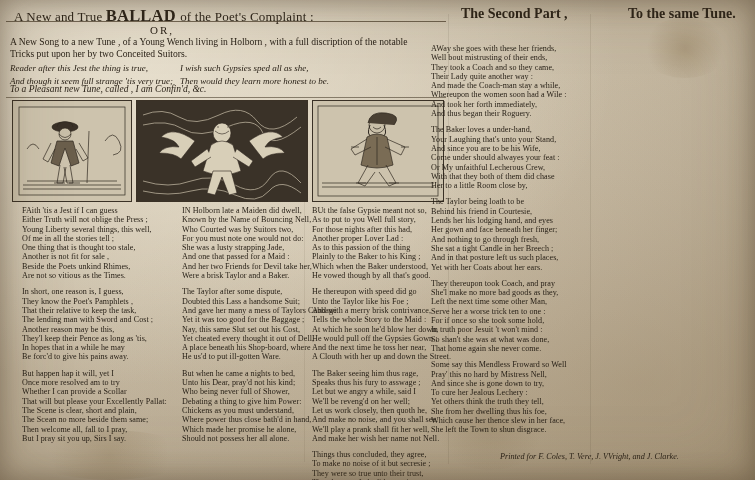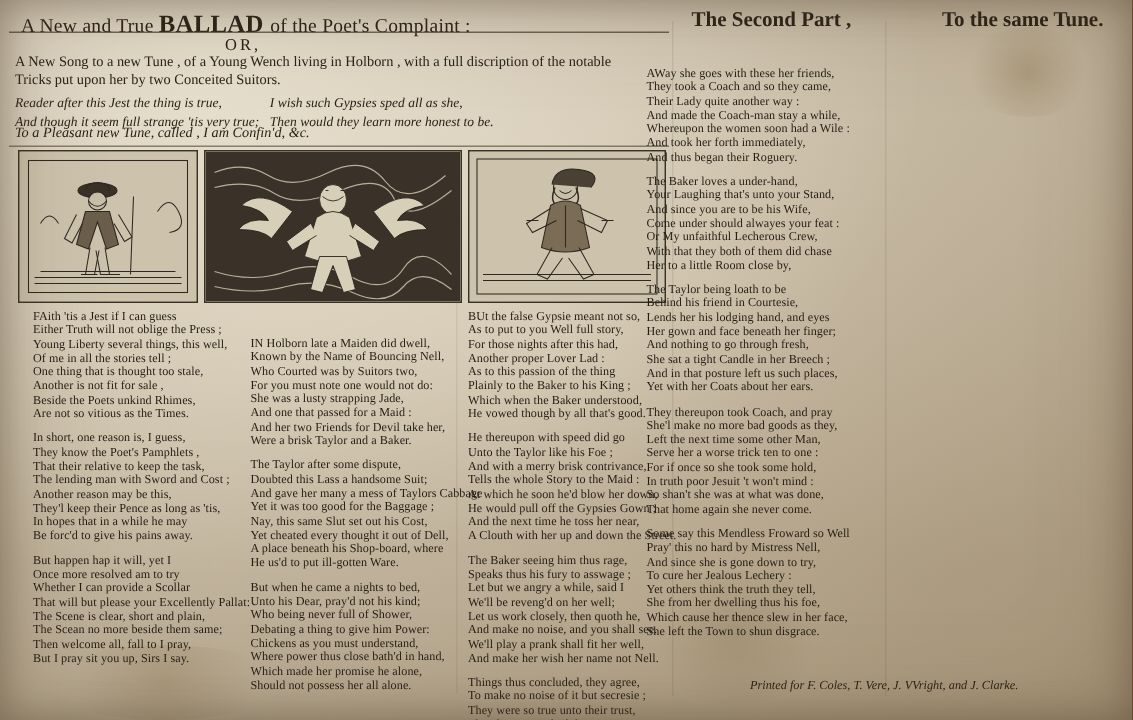--- a/index.html
+++ b/index.html
@@ -88,21 +88,21 @@
     letter-spacing:.05px;
   }
   .col .stanza{margin-bottom:7px;}
   .col .line{white-space:nowrap;}
   #col1{left:22px;top:206px;width:200px;}
   #col2{left:168px;top:206px;width:200px;}
   #col3{left:330px;top:206px;width:200px;}
   #col4{left:415px;top:44px;width:200px;margin-left:16px;}
 
   
-  #col2{left:167px;top:206px;margin-top:18px;}
+  #col2{left:182px;top:206px;}
   #col3{left:312px;top:206px;}
 
   .colophon{
     position:absolute;left:500px;top:452px;
     font-size:8.2px;font-style:italic;white-space:nowrap;
   }
   .divider-v{
     position:absolute;width:1px;background:rgba(70,58,40,.35);
   }
 </style>
@@ -332,20 +332,21 @@
       <div class="stanza">
         <div class="line">Things thus concluded, they agree,</div>
         <div class="line">To make no noise of it but secresie ;</div>
         <div class="line">They were so true unto their trust,</div>
         <div class="line">That the poor Jade did not mistrust.</div>
       </div>
     </div>
   <div class="col" id="col4">
       <div class="stanza">
         <div class="line">AWay she goes with these her friends,</div>
+        <div class="line">Well bout mistrusting of their ends,</div>
         <div class="line">They took a Coach and so they came,</div>
         <div class="line">Their Lady quite another way :</div>
         <div class="line">And made the Coach-man stay a while,</div>
         <div class="line">Whereupon the women soon had a Wile :</div>
         <div class="line">And took her forth immediately,</div>
         <div class="line">And thus began their Roguery.</div>
       </div>
       <div class="stanza">
         <div class="line">The Baker loves a under-hand,</div>
         <div class="line">Your Laughing that's unto your Stand,</div>

